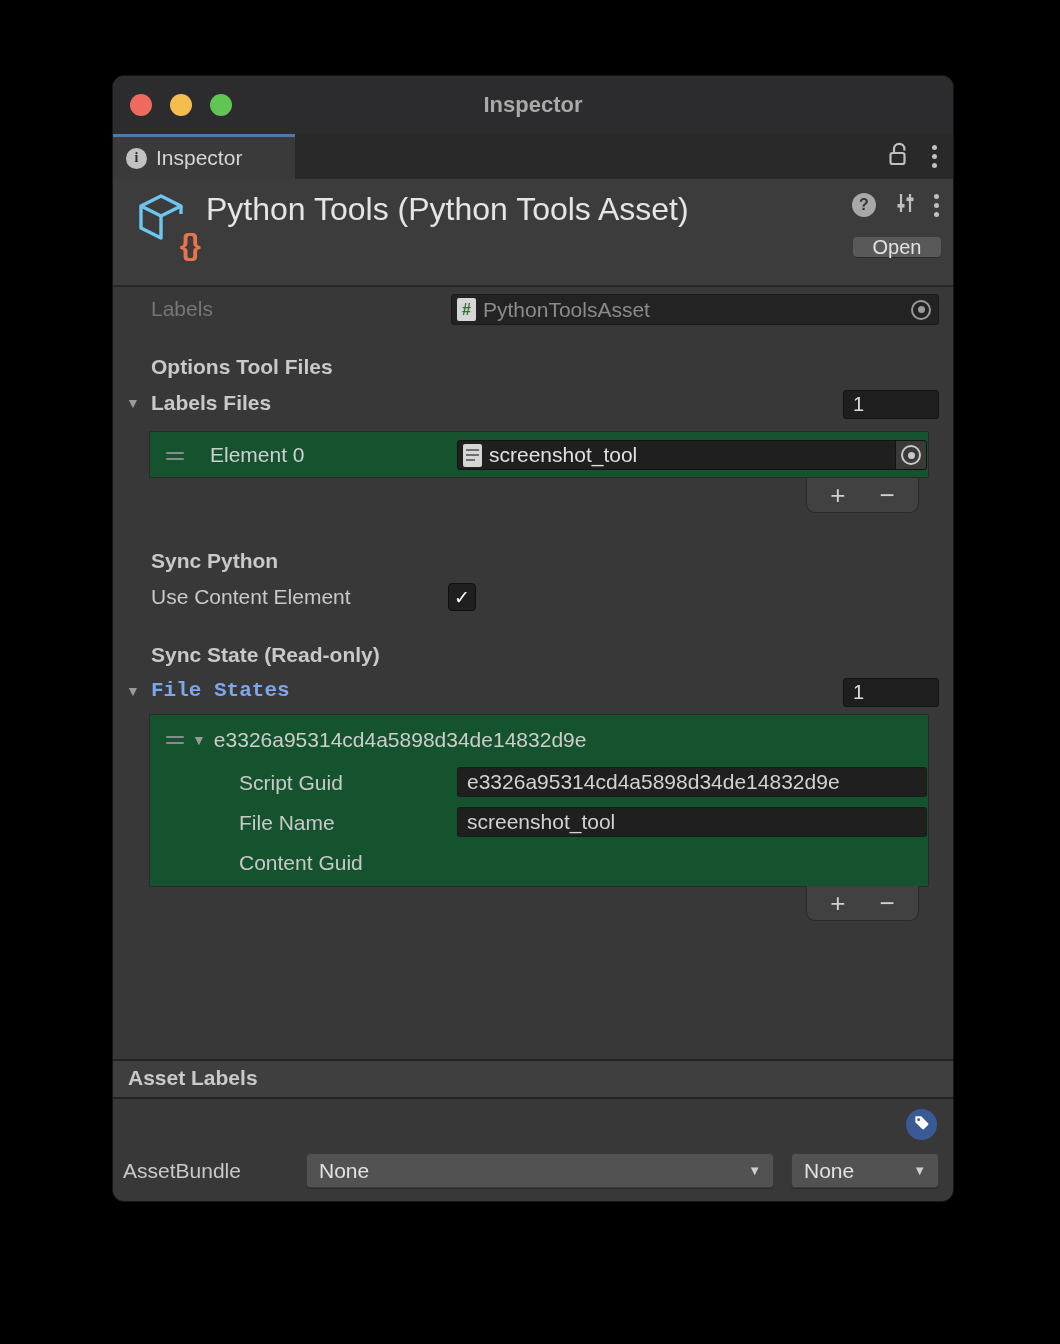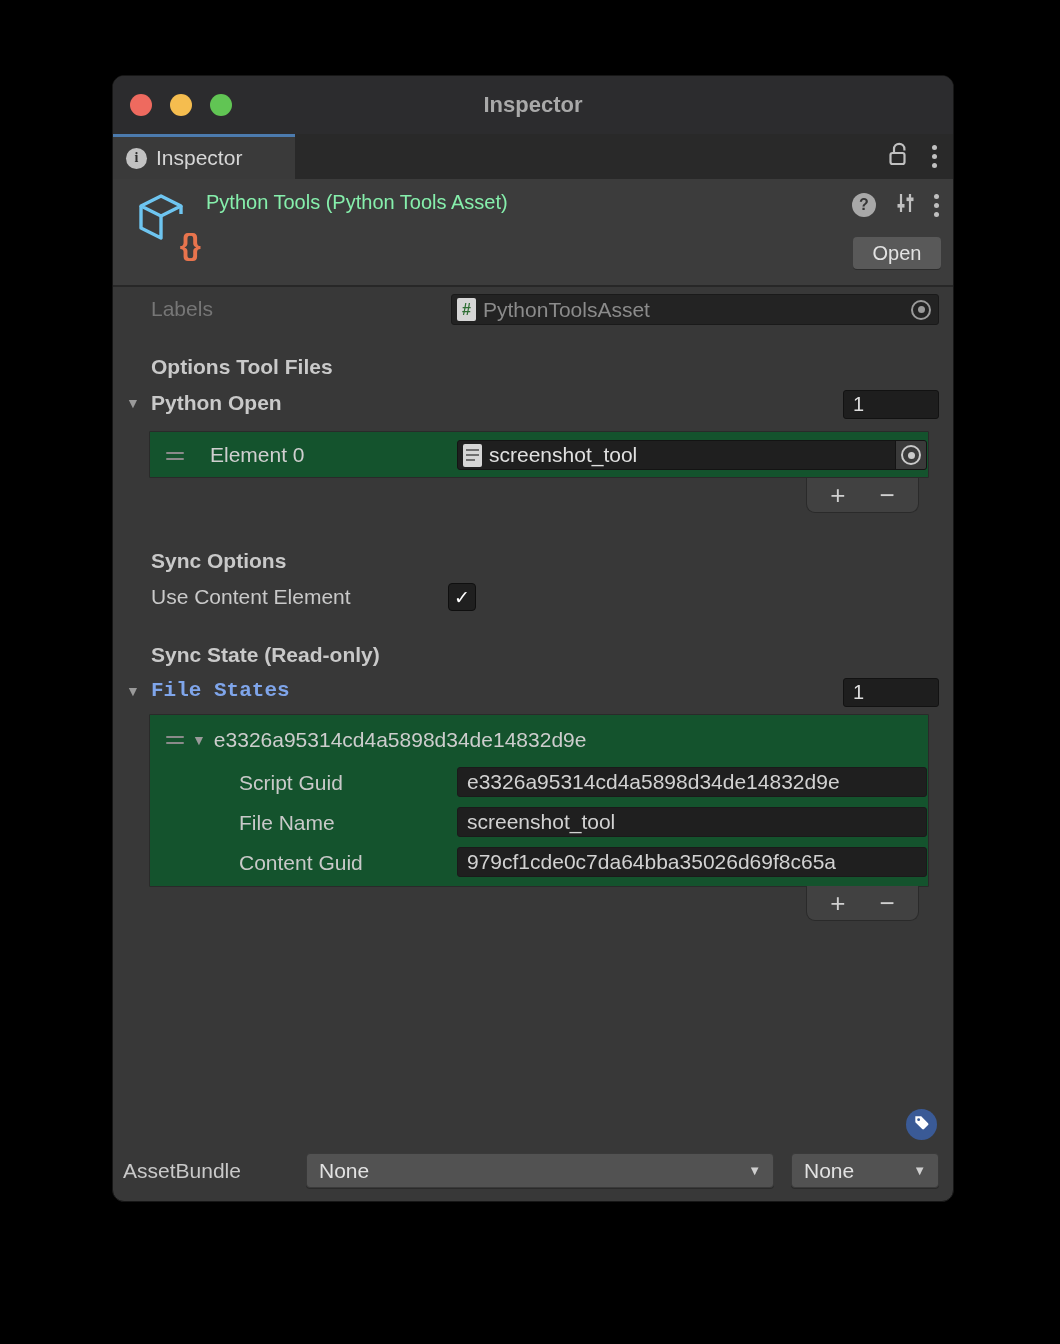--- a/index.html
+++ b/index.html
@@ -31,24 +31,24 @@
   .tab-right{position:absolute;right:16px;top:0;height:45px;display:flex;align-items:center;gap:22px;}
   .kebab{display:flex;flex-direction:column;gap:4px;align-items:center;}
   .kebab i{width:5px;height:5px;border-radius:50%;background:#c0c0c0;display:block;}
 
   
   .header{position:absolute;left:0;top:103px;width:100%;height:108px;background:#3c3c3c;
           border-bottom:2px solid #272727;box-sizing:border-box;}
   .asset-icon{position:absolute;left:22px;top:11px;width:62px;height:66px;}
   .asset-icon .braces{position:absolute;right:-2px;bottom:-4px;color:#e8744d;font-weight:700;
                       font-size:30px;line-height:30px;letter-spacing:-2px;}
-  .hdr-title{position:absolute;left:93px;top:12px;font-size:20px;color:#86efac;}
+  .hdr-title{position:absolute;left:93px;top:12px;font-size:32px;color:#e5e5e5;}
   .hdr-icons{position:absolute;right:14px;top:12px;display:flex;align-items:center;gap:17px;}
   .help-q{width:24px;height:24px;background:#a8a8a8;color:#353535;font-weight:700;font-size:16px;}
-  .open-btn{position:absolute;right:12px;top:58px;width:88px;height:32px;background:#595959;
+  .open-btn{position:absolute;right:12px;top:58px;width:88px;height:20px;background:#595959;
             border-radius:4px;color:#e2e2e2;font-size:20px;display:flex;align-items:center;
             justify-content:center;box-shadow:0 1px 0 #2c2c2c;}
 
   
   .lbl{position:absolute;color:#c9c9c9;font-size:21px;white-space:nowrap;}
   .bold{font-weight:700;}
   .disabled{color:#767676;}
   .tfield{position:absolute;background:#232323;border:1px solid #1a1a1a;border-radius:3px;
           box-sizing:border-box;display:flex;align-items:center;color:#d2d2d2;font-size:21px;
           overflow:hidden;white-space:nowrap;}
@@ -162,21 +162,21 @@
       <span style="margin-left:auto;margin-right:7px;">
         <span class="picker" style="border-color:#9a9a9a;">
             <i style="background:#9a9a9a;"></i>
           </span>
       </span>
     </div>
 
     <div class="lbl bold" style="left:38px;top:279px;">Options Tool Files</div>
 
     <span class="fold" style="left:13px;top:319px;">▼</span>
-    <div class="lbl bold" style="left:38px;top:315px;">Python Open</div>
+    <div class="lbl bold" style="left:38px;top:315px;">Labels Files</div>
     <div class="countfield" style="left:730px;top:314px;">1</div>
 
     <div class="listbox" style="left:36px;top:355px;width:780px;height:47px;">
       <span class="handle" style="position:absolute;left:16px;top:16px;">
           <i></i>
           <i></i>
         </span>
       <div class="lbl" style="left:60px;top:11px;color:#cfcfcf;">Element 0</div>
       <div class="objfield" style="left:307px;top:8px;width:470px;">
         <span class="pageicon text">
@@ -190,21 +190,21 @@
               <i></i>
             </span>
         </span>
       </div>
     </div>
     <div class="pm-box" style="left:693px;top:402px;">
       <span class="pm-btn">+</span>
       <span class="pm-btn">−</span>
     </div>
 
-    <div class="lbl bold" style="left:38px;top:473px;">Sync Options</div>
+    <div class="lbl bold" style="left:38px;top:473px;">Sync Python</div>
     <div class="lbl" style="left:38px;top:509px;">Use Content Element</div>
     <div class="checkbox" style="left:335px;top:507px;">
         <span>✓</span>
       </div>
 
     <div class="lbl bold" style="left:38px;top:567px;">Sync State (Read-only)</div>
     <span class="fold" style="left:13px;top:607px;">▼</span>
     <div class="lbl bold blue-fold-label" style="left:38px;top:603px;font-family:Liberation Mono, monospace;">File States</div>
     <div class="countfield" style="left:730px;top:602px;">1</div>
 
@@ -218,27 +218,29 @@
         <span>e3326a95314cd4a5898d34de14832d9e</span>
       </div>
 
       <div class="lbl" style="left:89px;top:56px;">Script Guid</div>
       <div class="tfield" style="left:307px;top:52px;width:470px;height:30px;padding-left:9px;background:#1f1f1f;">e3326a95314cd4a5898d34de14832d9e</div>
 
       <div class="lbl" style="left:89px;top:96px;">File Name</div>
       <div class="tfield" style="left:307px;top:92px;width:470px;height:30px;padding-left:9px;background:#1f1f1f;">screenshot_tool</div>
 
       <div class="lbl" style="left:89px;top:136px;">Content Guid</div>
-      <div class="tfield" style="left:307px;top:132px;width:470px;height:30px;padding-left:9px;background:#1f1f1f;">979cf1cde0c7da64bba35026d69f8c65a</div>
     </div>
     <div class="pm-box" style="left:693px;top:810px;">
       <span class="pm-btn">+</span>
       <span class="pm-btn">−</span>
     </div>
 
+    <div class="al-bar">
+      <div class="lbl bold">Asset Labels</div>
+    </div>
     <div class="tag-btn">
       <span>
         <svg width="19" height="19" viewBox="0 0 20 20">
           <path d="M3.5 3.5 h6.2 l7.2 7.2 a1.4 1.4 0 0 1 0 2 l-4.2 4.2 a1.4 1.4 0 0 1 -2 0 L3.5 9.7 Z" fill="#ffffff"></path>
           <circle cx="7" cy="7" r="1.5" fill="#3a5a96"></circle>
         </svg>
       </span>
     </div>
 
     <div class="lbl" style="left:10px;top:1083px;">AssetBundle</div>

